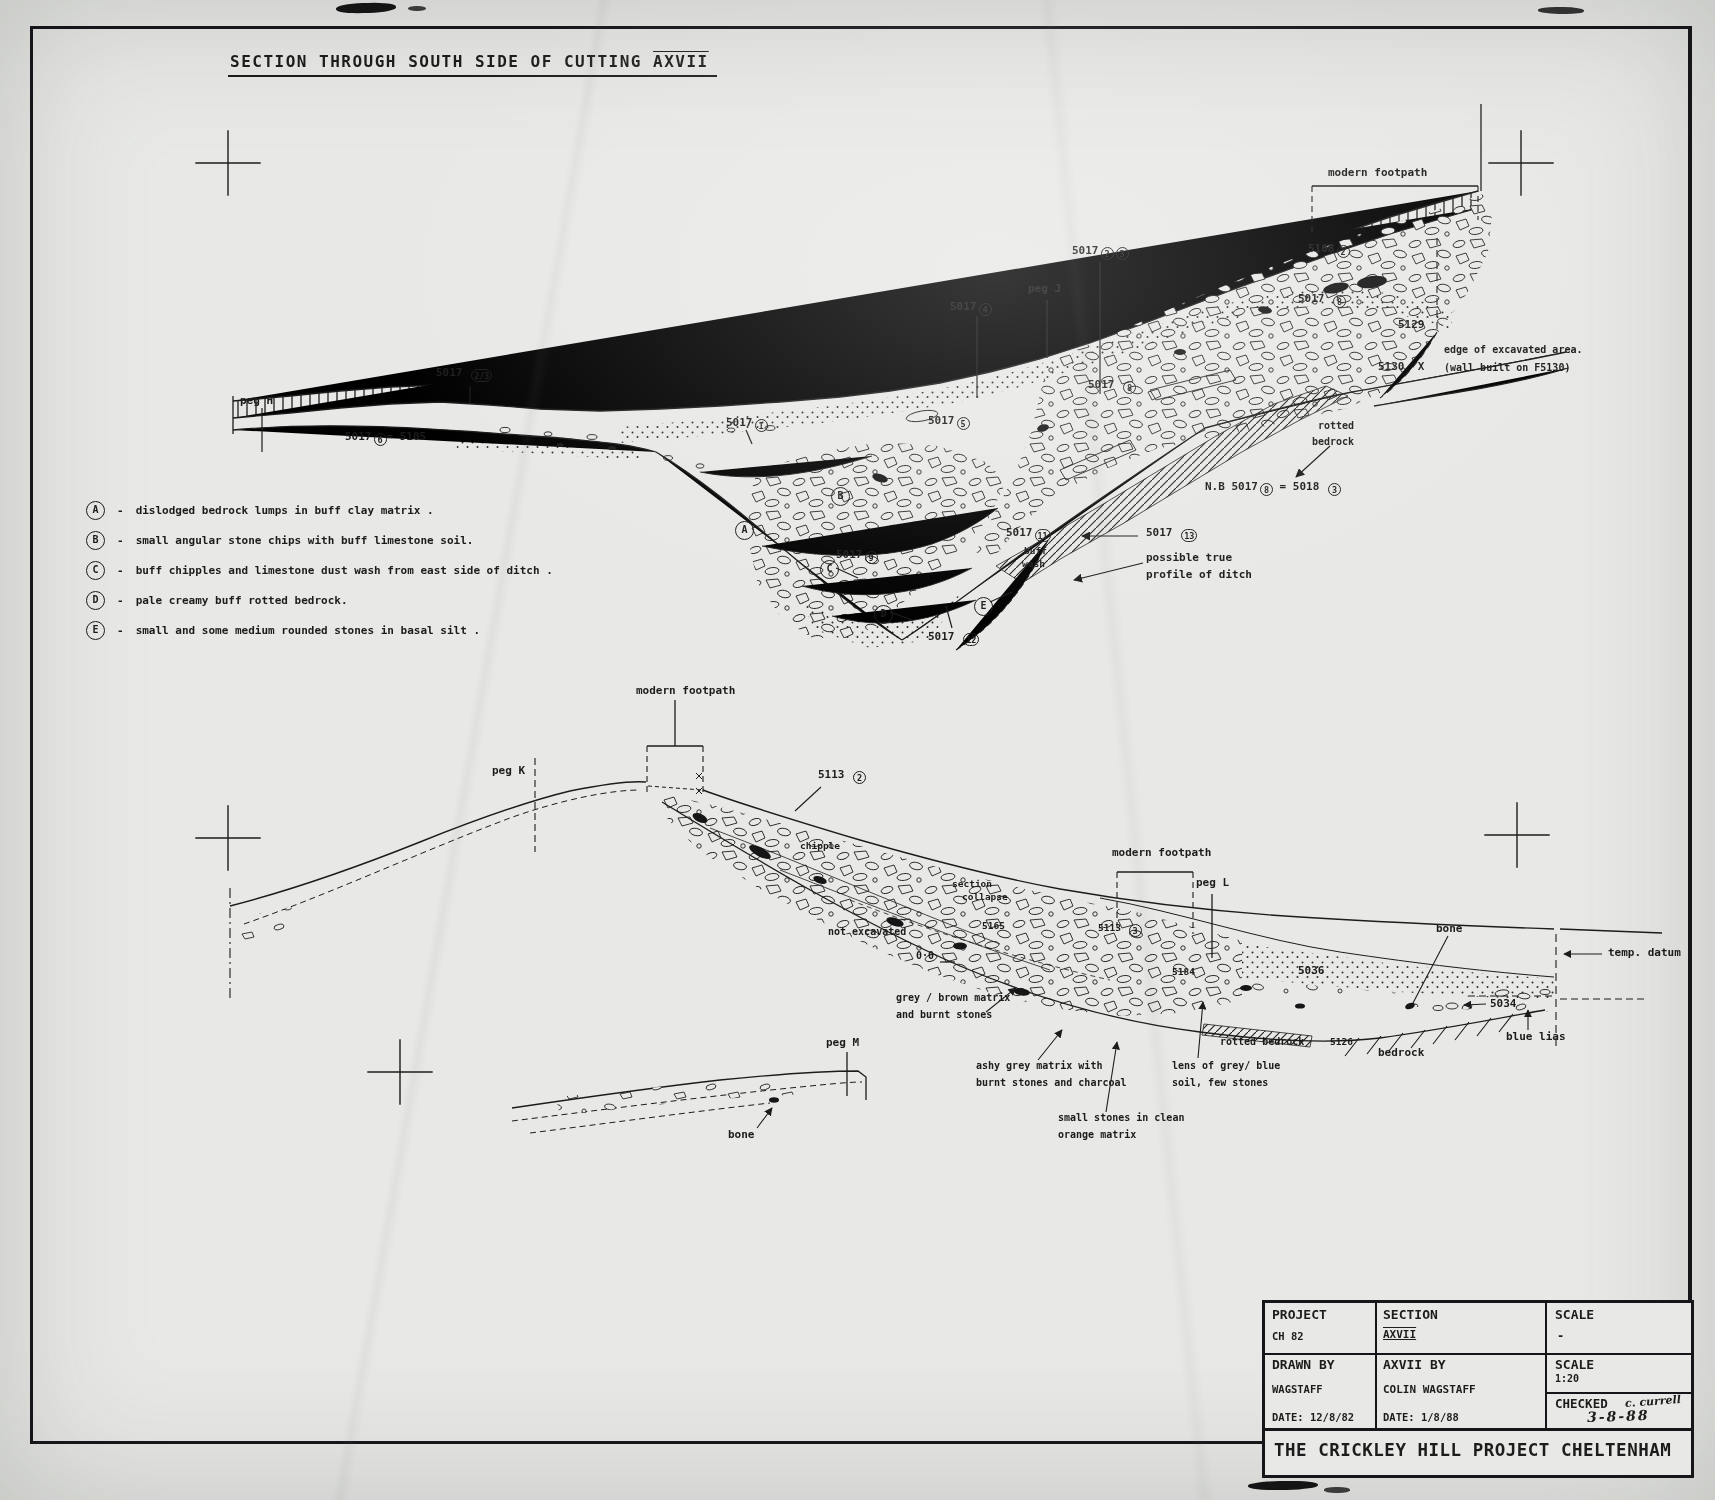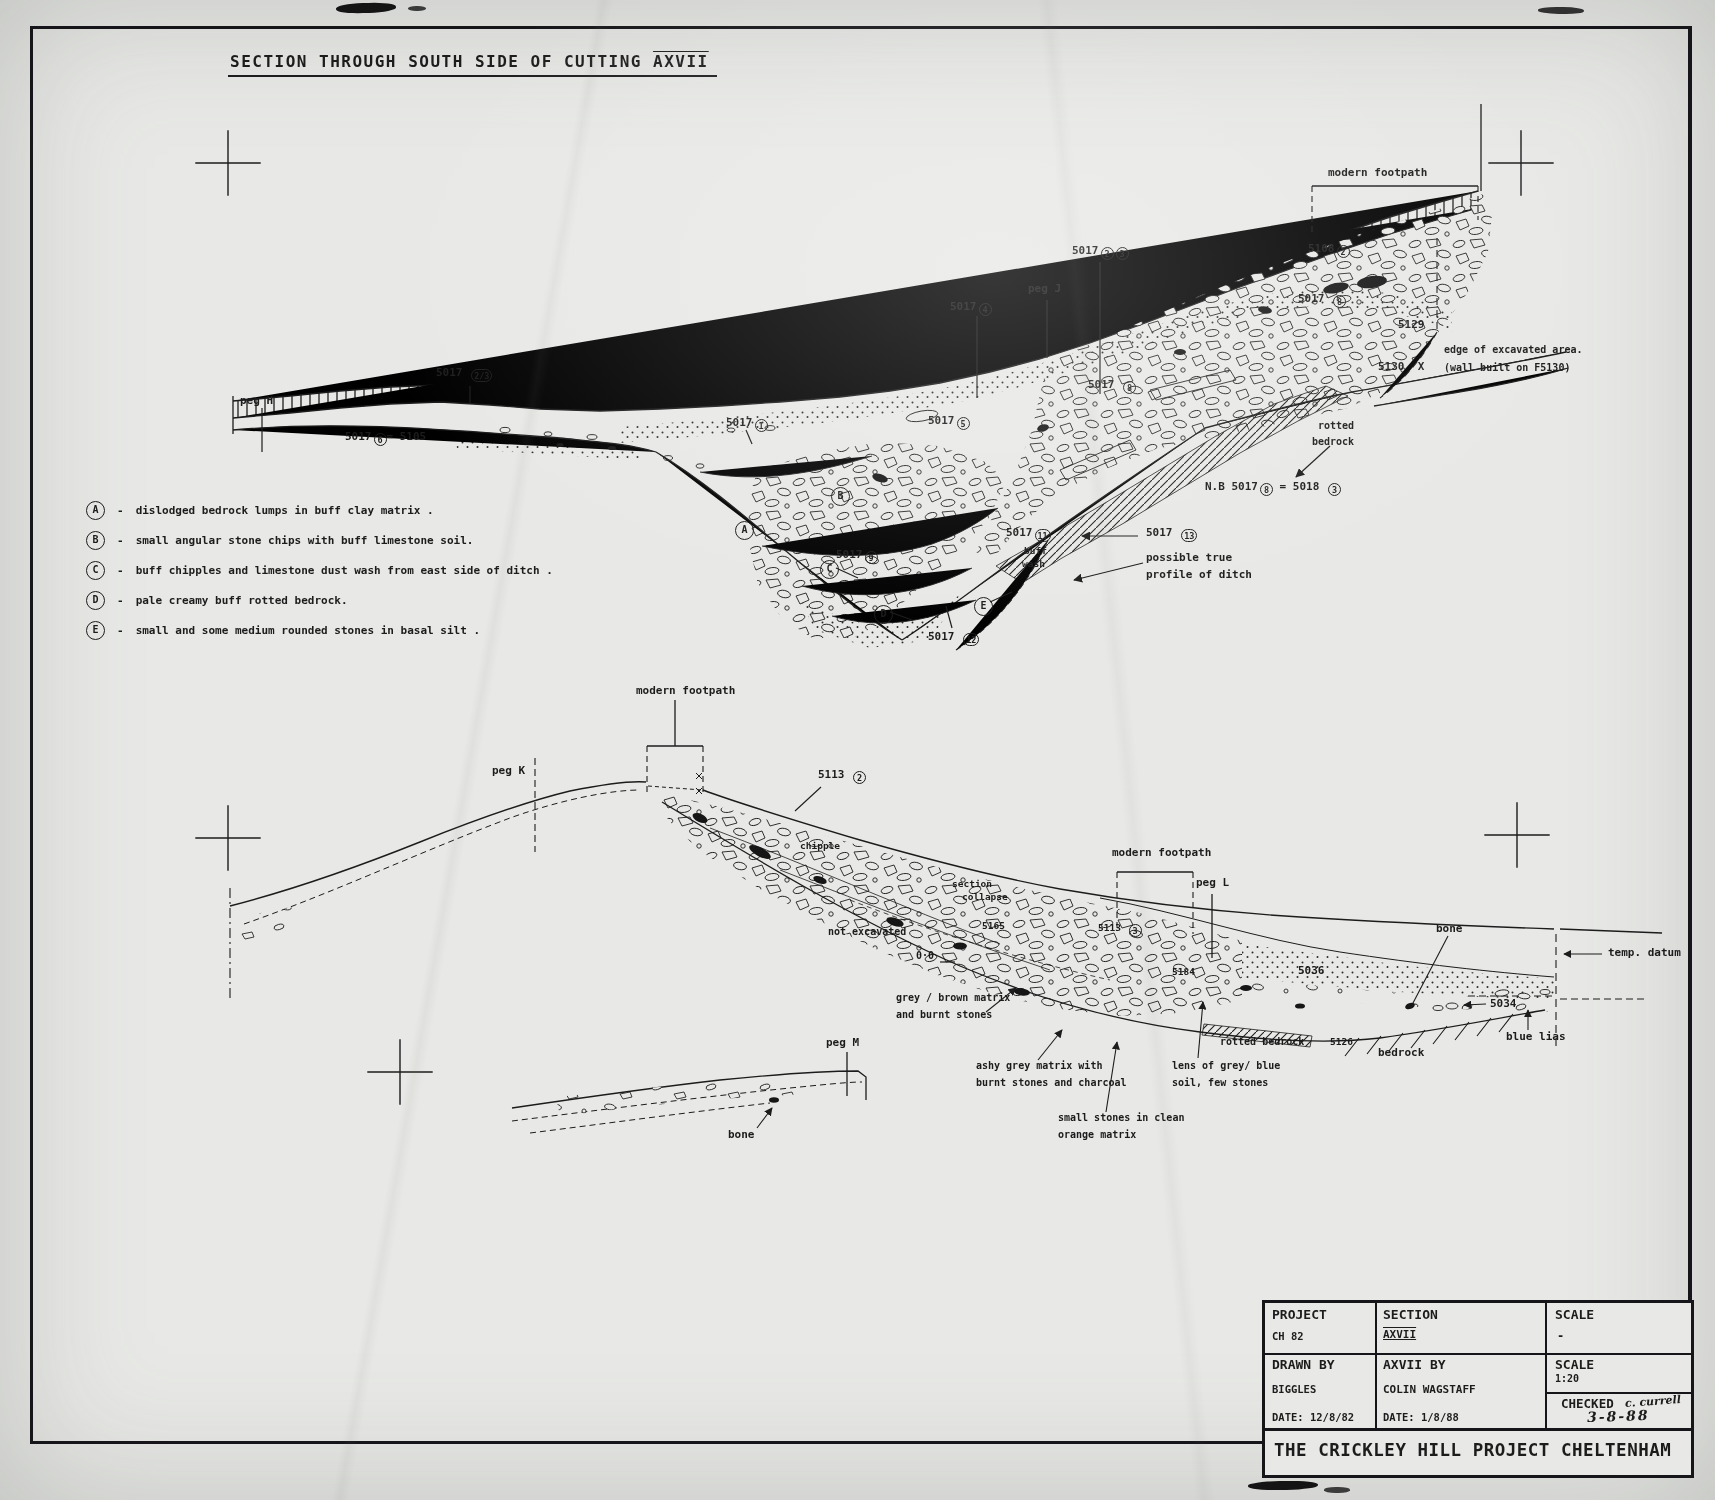--- a/index.html
+++ b/index.html
@@ -348,29 +348,29 @@
     <div class="ln" style="left:280px;top:89px;width:146px;border-top:2.5px solid #15151a"></div>
 
     <div class="cell" style="left:7px;top:4px;font-size:13px">PROJECT</div>
     <div class="cell" style="left:7px;top:27px;font-size:10.5px">CH 82</div>
     <div class="cell" style="left:118px;top:4px;font-size:13px">SECTION</div>
     <div class="cell" style="left:118px;top:25px;font-size:11px;text-decoration:underline overline">AXVII</div>
     <div class="cell" style="left:290px;top:4px;font-size:13px">SCALE</div>
     <div class="cell" style="left:292px;top:26px;font-size:12px">-</div>
 
     <div class="cell" style="left:7px;top:54px;font-size:13px">DRAWN BY</div>
-    <div class="cell" style="left:7px;top:80px;font-size:10.5px">BIGGLES</div>
+    <div class="cell" style="left:7px;top:80px;font-size:10.5px">WAGSTAFF</div>
     <div class="cell" style="left:7px;top:108px;font-size:10.5px">DATE: 12/8/82</div>
     <div class="cell" style="left:118px;top:54px;font-size:13px">AXVII BY</div>
     <div class="cell" style="left:118px;top:80px;font-size:11px">COLIN WAGSTAFF</div>
     <div class="cell" style="left:118px;top:108px;font-size:10.5px">DATE: 1/8/88</div>
 
     <div class="cell" style="left:290px;top:54px;font-size:13px">SCALE</div>
     <div class="cell" style="left:290px;top:70px;font-size:10px">1:20</div>
-    <div class="cell" style="left:296px;top:93px;font-size:12.5px">CHECKED</div>
+    <div class="cell" style="left:290px;top:93px;font-size:12.5px">CHECKED</div>
     <div class="cell hand" style="left:360px;top:92px;font-size:11px;transform:rotate(-4deg)">c. currell</div>
     <div class="cell hand" style="left:322px;top:105px;font-size:14px;letter-spacing:2px;transform:rotate(-2deg)">3-8-88</div>
 
     <div class="cell" style="left:9px;top:137px;font-size:17.5px;letter-spacing:0.5px">THE CRICKLEY HILL PROJECT CHELTENHAM</div>
   </div>
 
   <div class="texture"></div>
 </div>
 
 </body></html>

